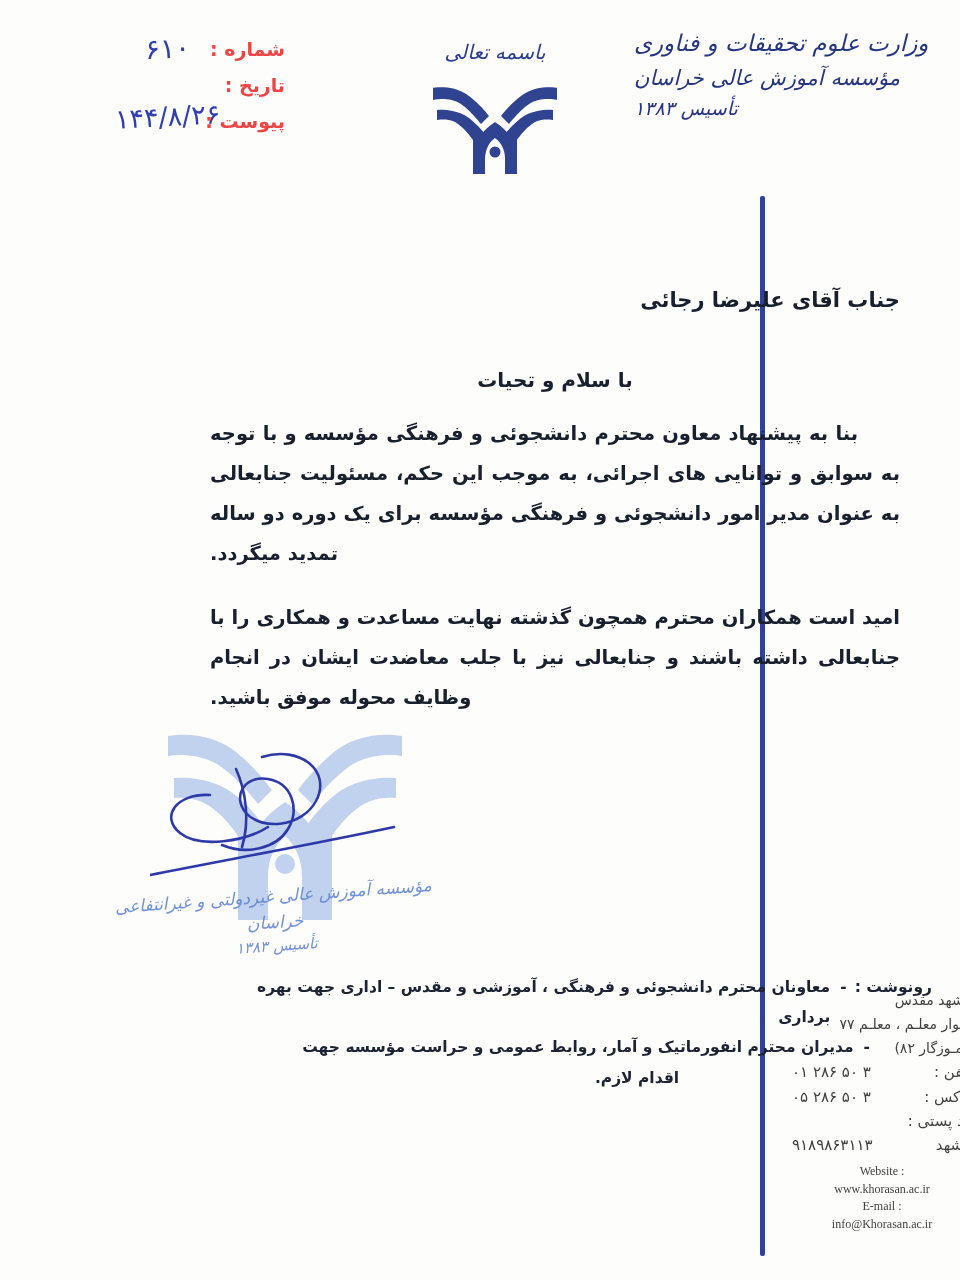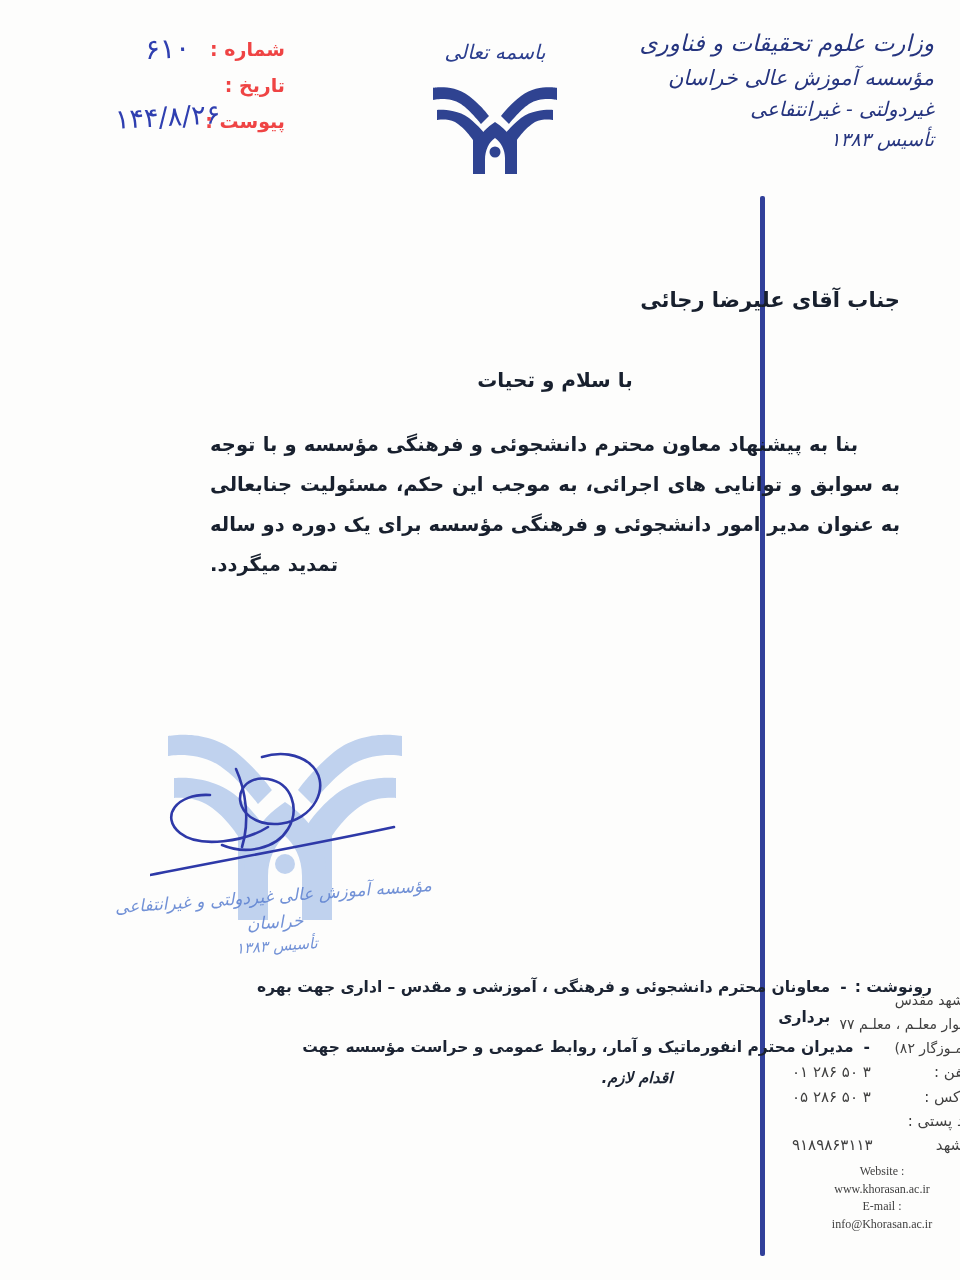--- a/index.html
+++ b/index.html
@@ -89,21 +89,21 @@
     letter-spacing: 1px;
     margin-top: 1px;
   }
 
   
   .inst-head {
     position: absolute;
     top: 26px;
     right: 26px;
     width: 300px;
-    text-align: right;
+    text-align: left;
     color: #26357f;
     font-family: "DejaVu Serif", serif;
     font-style: italic;
     line-height: 1.55;
   }
   .inst-head .l1 { font-size: 23px; }
   .inst-head .l2 { font-size: 21px; }
   .inst-head .l3 { font-size: 20px; }
   .inst-head .l4 { font-size: 19px; }
 
@@ -130,21 +130,21 @@
     font-size: 21px;
     font-weight: bold;
     text-align: right;
     margin-bottom: 56px;
     letter-spacing: 0.2px;
   }
   .salutation {
     font-size: 20px;
     font-weight: bold;
     text-align: center;
-    margin-bottom: 33px;
+    margin-bottom: 22px;
   }
   .para {
     font-size: 19.5px;
     line-height: 2.05;
     text-align: justify;
     text-align-last: left;
     margin: 0 0 24px 0;
     font-weight: 600;
   }
   .para.p1 { text-indent: 42px; }
@@ -220,21 +220,21 @@
     width: 710px;
     color: #1c2433;
     font-size: 15.5px;
     font-weight: bold;
     line-height: 1.95;
   }
   .cc-row { display: flex; justify-content: flex-start; }
   .cc-label { white-space: nowrap; margin-left: 8px; }
   .cc-dash { margin-left: 10px; }
   .cc-line2 { padding-right: 62px; }
-  .cc-line3 { text-align: center; padding-left: 120px; font-style: italic; }
+  .cc-line3 { text-align: center; padding-left: 120px; }
 
   
   .footer {
     position: absolute;
     top: 988px;
     left: 792px;
     width: 180px;
     color: #404040;
     font-weight: normal;
     text-align: right;
@@ -297,30 +297,30 @@
         <path d="M66 56 C50 66 44 80 44 92 L44 108 L56 108 L56 94 C56 84 60 76 66 72 C72 76 76 84 76 92 L76 108 L88 108 L88 92 C88 80 82 66 66 56 Z"></path>
 
         <circle cx="66" cy="86" r="5.5"></circle>
       </g>
     </svg>
   </div>
 
   <div class="inst-head">
     <div class="l1">وزارت علوم تحقیقات و فناوری</div>
     <div class="l2">مؤسسه آموزش عالی خراسان</div>
-    <div class="l3">غیردولتی - غیرانتفاعی</div>
     <div class="l4">تأسیس ۱۳۸۳</div>
   </div>
 
   <div class="vrule"></div>
 
   <div class="body-area">
     <div class="addressee">جناب آقای علیرضا رجائی</div>
     <div class="salutation">با سلام و تحیات</div>
     <p class="para p1">بنا به پیشنهاد معاون محترم دانشجوئی و فرهنگی مؤسسه و با توجه به سوابق و توانایی های اجرائی، به موجب این حکم، مسئولیت جنابعالی به عنوان مدیر امور دانشجوئی و فرهنگی مؤسسه برای یک دوره دو ساله تمدید میگردد.</p>
+    <p class="para p2">امید است همکاران محترم همچون گذشته نهایت مساعدت و همکاری را با جنابعالی داشته باشند و جنابعالی نیز با جلب معاضدت ایشان در انجام وظایف محوله موفق باشید.</p>
   </div>
 
   <svg class="stamp" viewBox="0 0 250 230">
     <g fill="#8fb0e4">
       <path d="M8 30 C8 30 46 22 76 46 C98 64 112 84 112 84 L98 98 C98 98 80 74 60 60 C36 44 8 50 8 50 Z"></path>
       <path d="M242 30 C242 30 204 22 174 46 C152 64 138 84 138 84 L152 98 C152 98 170 74 190 60 C214 44 242 50 242 50 Z"></path>
       <path d="M14 72 C14 72 48 68 74 88 C92 102 102 118 102 118 L102 214 L78 214 L78 130 C78 130 64 108 46 98 C32 90 14 92 14 92 Z"></path>
       <path d="M236 72 C236 72 202 68 176 88 C158 102 148 118 148 118 L148 214 L172 214 L172 130 C172 130 186 108 204 98 C218 90 236 92 236 92 Z"></path>
       <path d="M125 96 C95 116 84 142 84 164 L84 214 L108 214 L108 170 C108 152 116 138 125 130 C134 138 142 152 142 170 L142 214 L166 214 L166 164 C166 142 155 116 125 96 Z"></path>
       <circle cx="125" cy="158" r="10"></circle>

